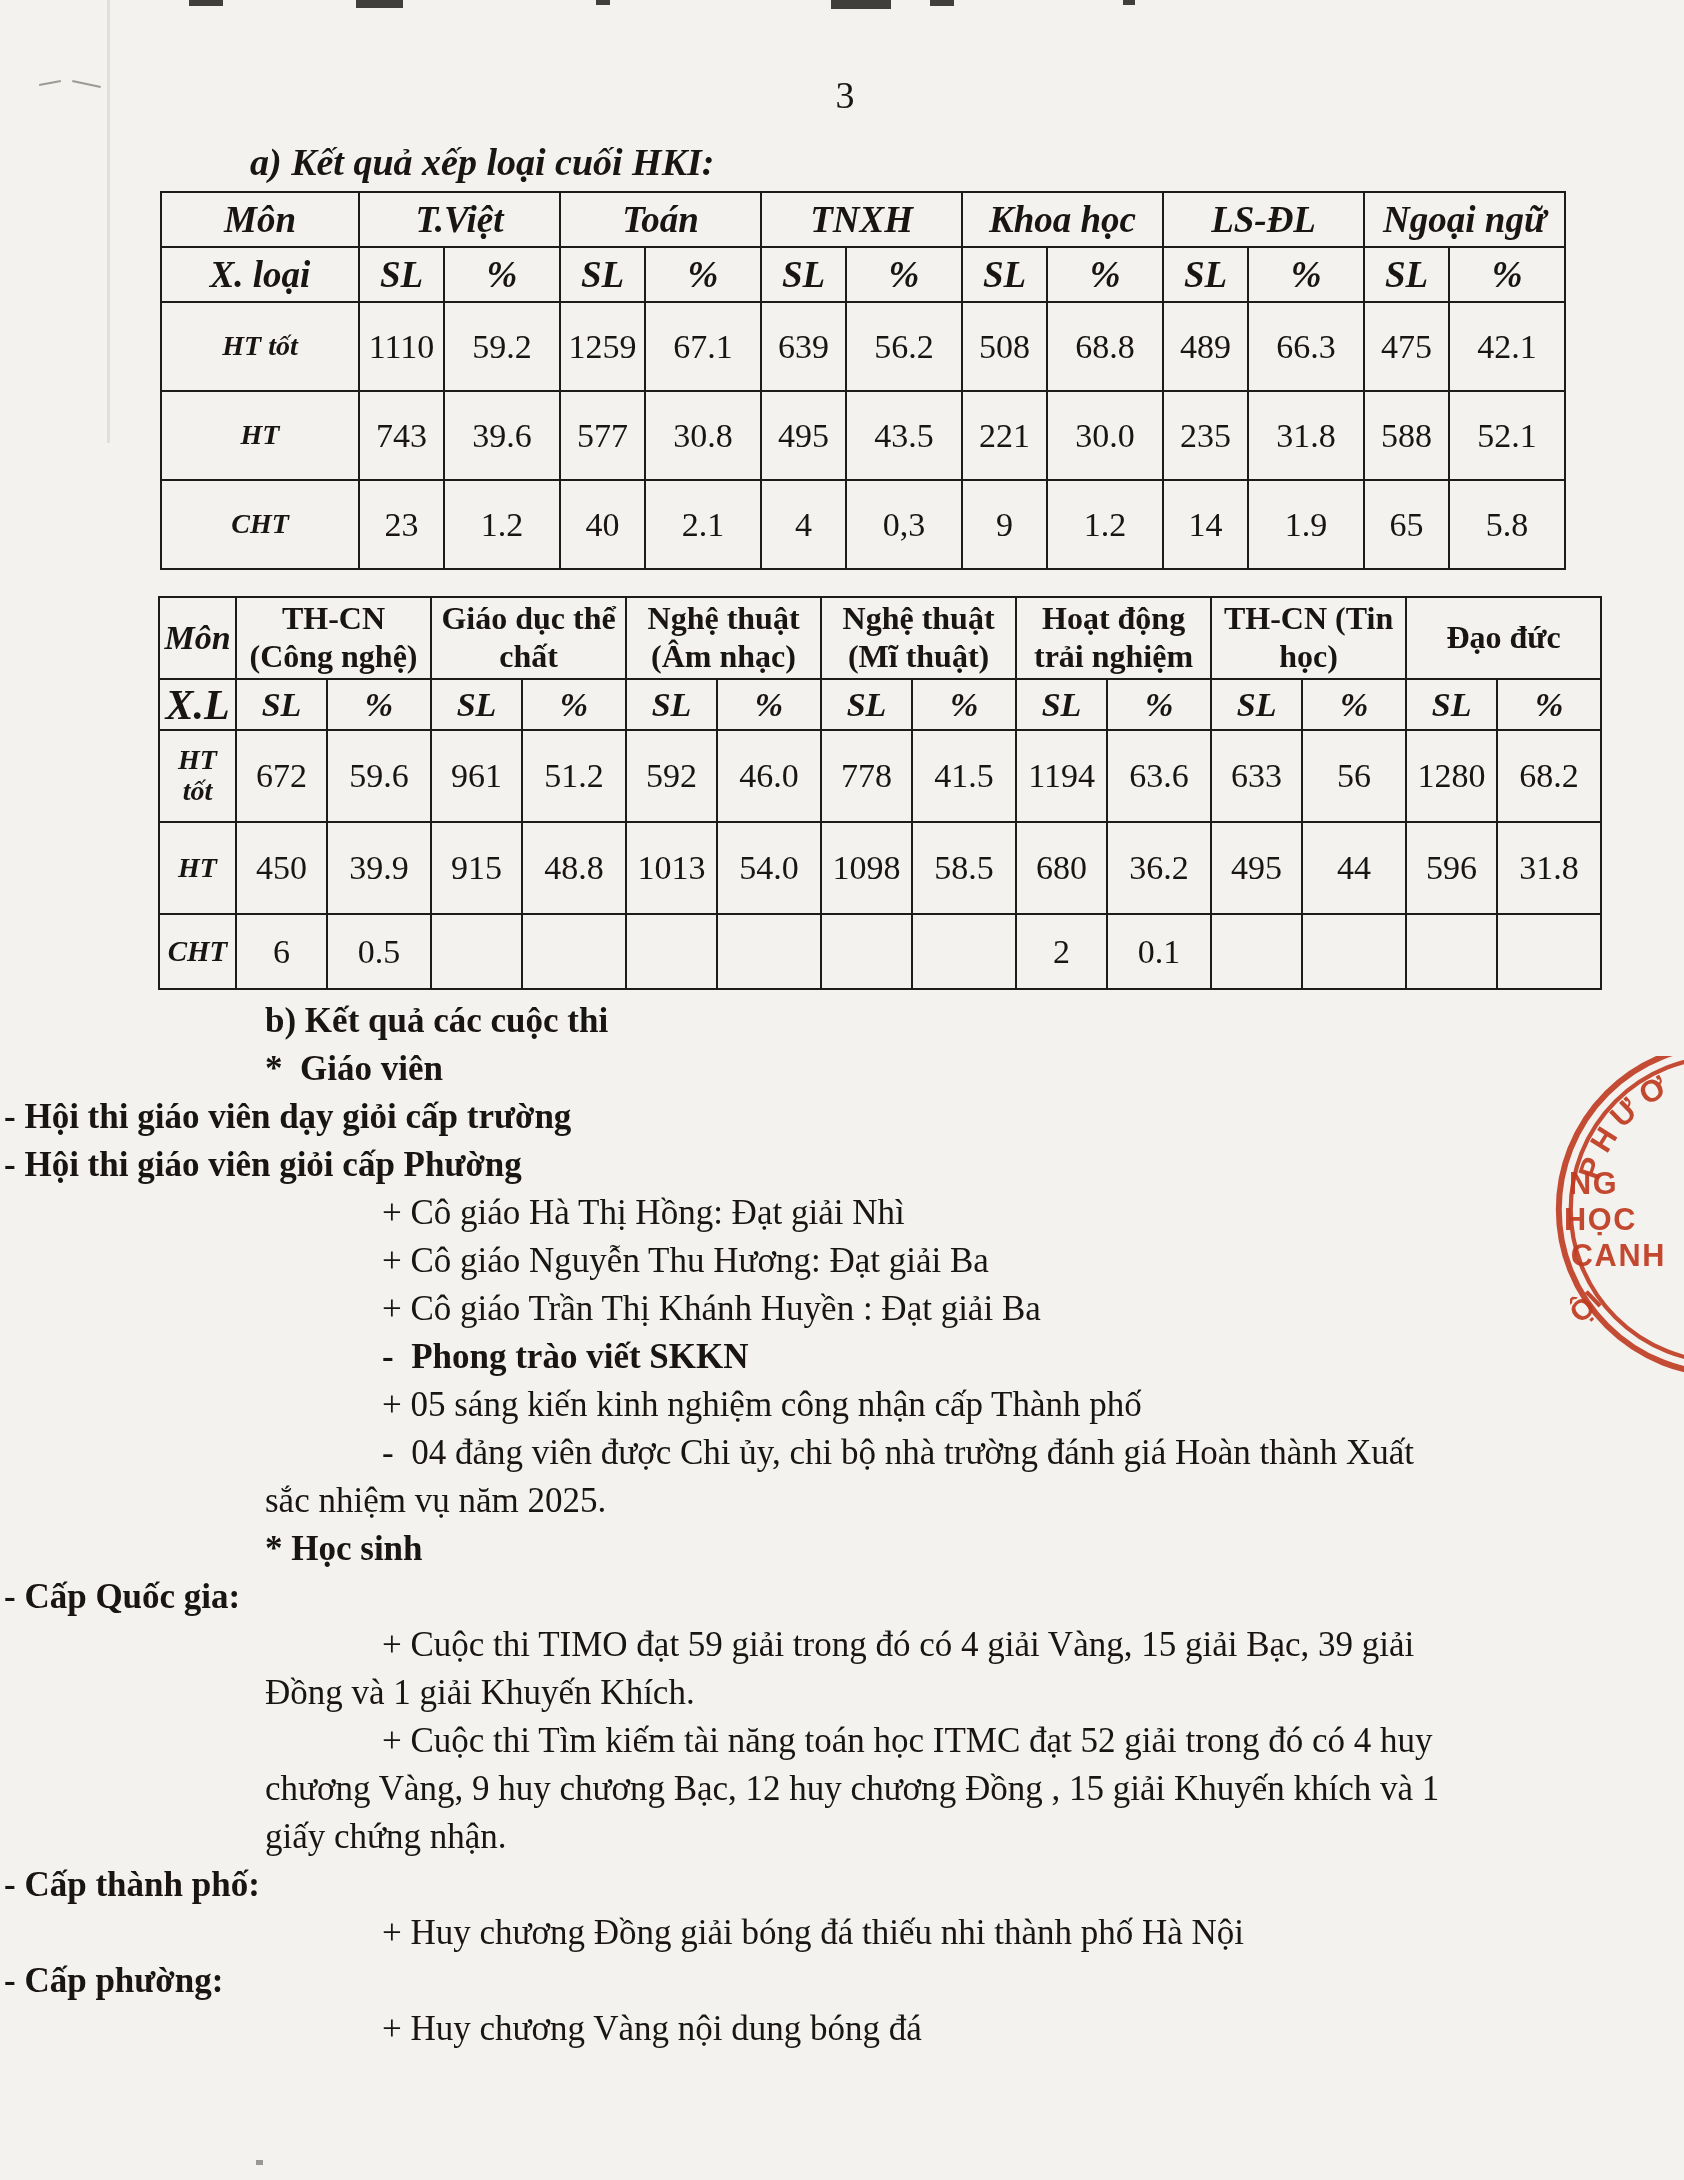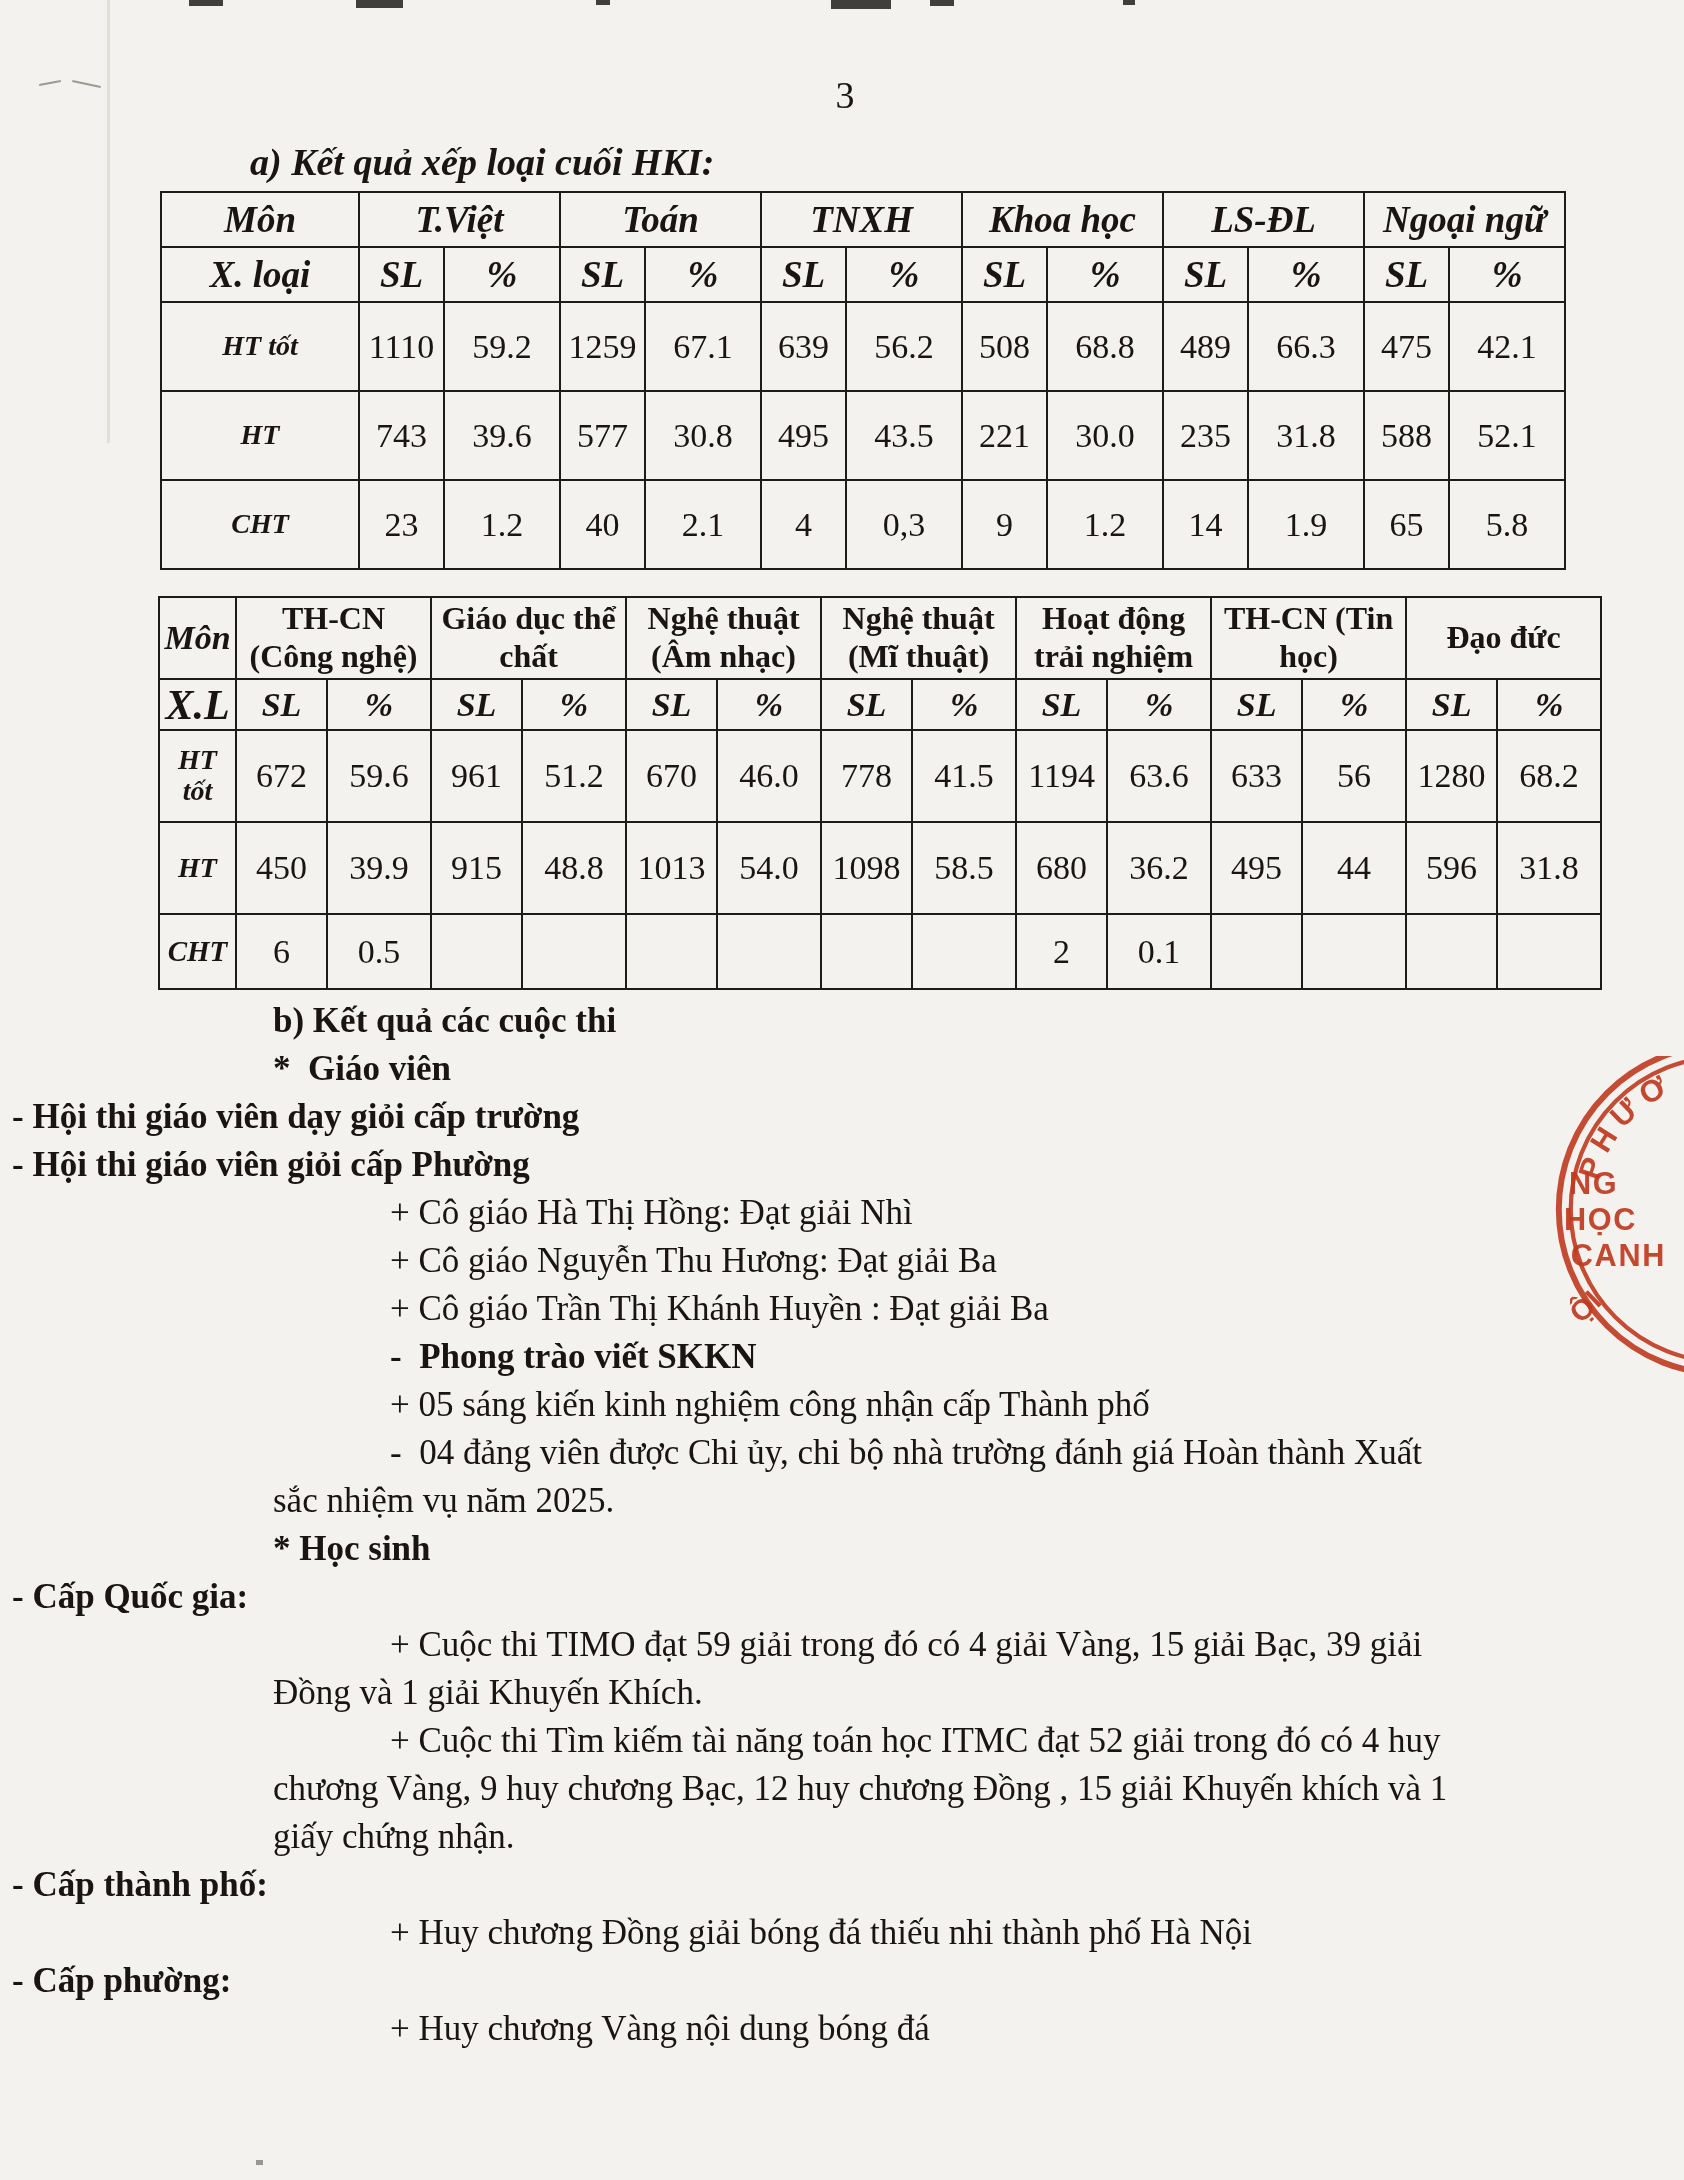--- a/index.html
+++ b/index.html
@@ -26,21 +26,21 @@
   .r-d1  { height:89px; }
   .r-h2a { height:82px; } .r-h2b { height:51px; }
   .r-d2a { height:92px; } .r-d2b { height:92px; } .r-d2c { height:75px; }
 
   .hit  { font-weight:bold; font-style:italic; font-size:37px; }   
   .sub2 { font-weight:bold; font-size:32px; line-height:1.18; }    
   .num  { font-size:34px; }
   .rlab { font-weight:bold; font-style:italic; font-size:28px; line-height:1.1; }
   .rlab-sm { font-weight:bold; font-style:italic; font-size:29px; }
 
-  .bodytext { position:absolute; left:12px; top:997px; width:1375px; }
+  .bodytext { position:absolute; left:4px; top:997px; width:1375px; }
   .ln { font-size:35px; line-height:48px; white-space:pre; }
   .m { padding-left:261px; }   wrapped) */
   .d { padding-left:361px; }   
   .p { padding-left:378px; }   
   .b { font-weight:bold; }
 
   .stamp { position:absolute; left:1540px; top:1056px; width:145px; height:358px; }
 </style>
 </head>
 <body>
@@ -195,21 +195,21 @@
       <td class="hit" style="font-size:34px">%</td>
       <td class="hit" style="font-size:34px">SL</td>
       <td class="hit" style="font-size:34px">%</td>
     </tr>
     <tr class="r-d2a">
       <td class="rlab">HT tốt</td>
       <td class="num">672</td>
       <td class="num">59.6</td>
       <td class="num">961</td>
       <td class="num">51.2</td>
-      <td class="num">670</td>
+      <td class="num">592</td>
       <td class="num">46.0</td>
       <td class="num">778</td>
       <td class="num">41.5</td>
       <td class="num">1194</td>
       <td class="num">63.6</td>
       <td class="num">633</td>
       <td class="num">56</td>
       <td class="num">1280</td>
       <td class="num">68.2</td>
     </tr>

